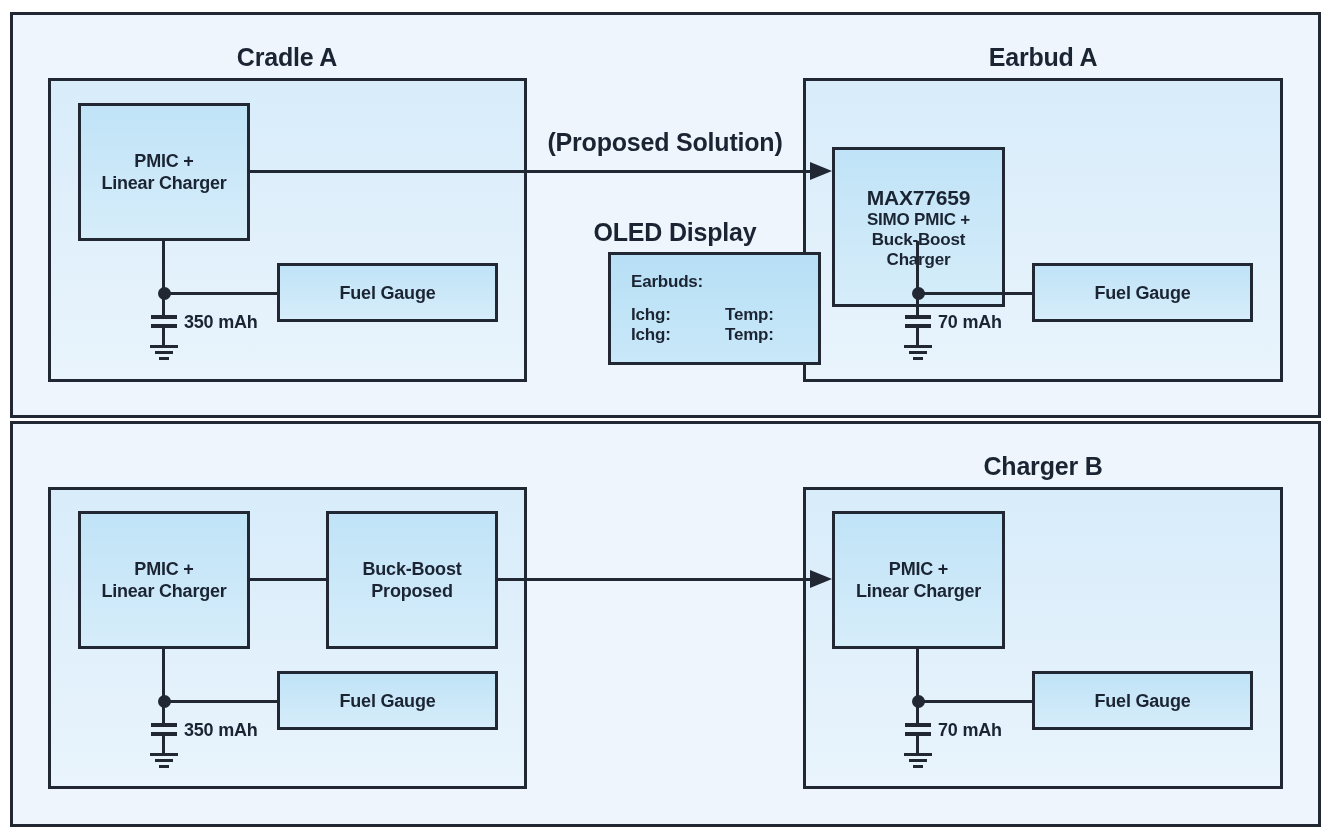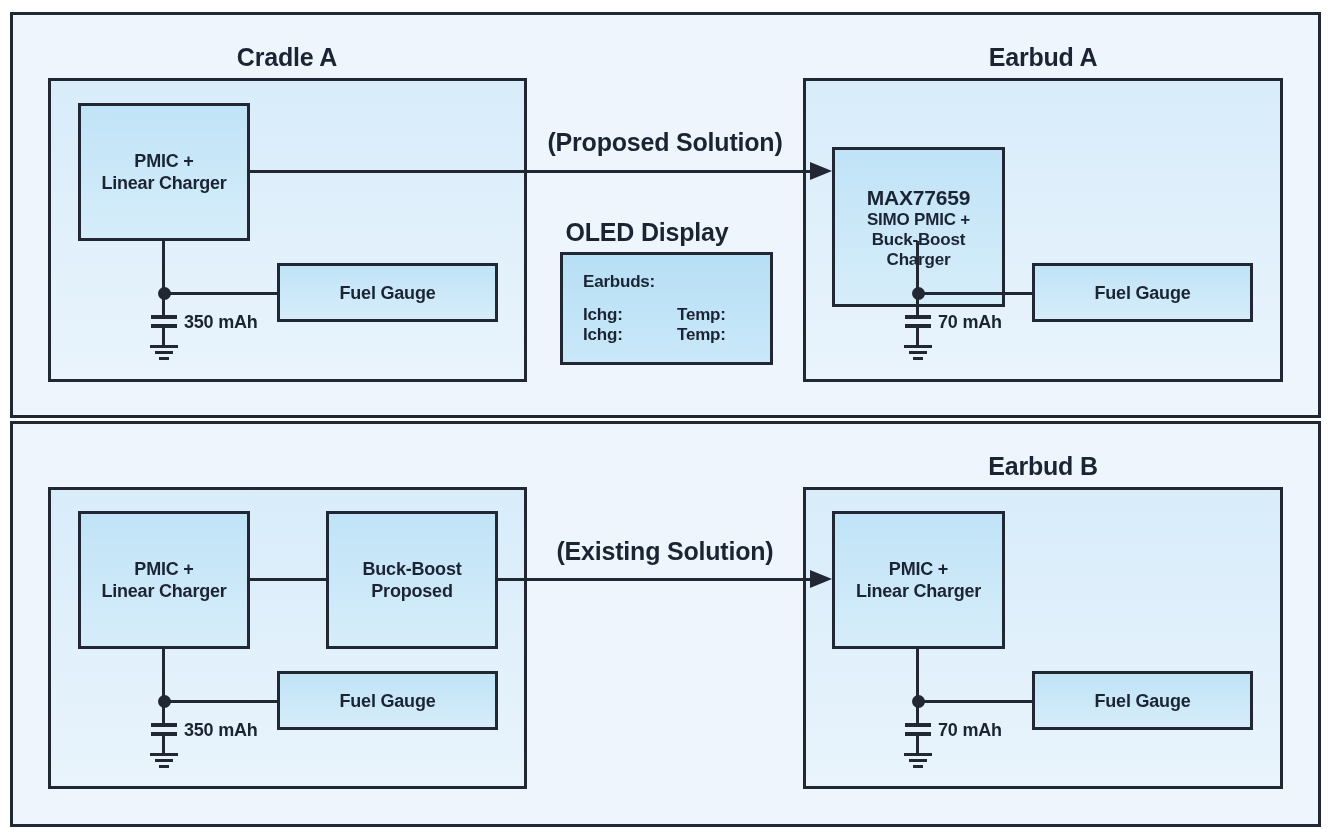--- a/index.html
+++ b/index.html
@@ -30,20 +30,21 @@
   .comp-box{
     position:absolute;border:3px solid var(--line);box-sizing:border-box;
     background:linear-gradient(180deg,var(--comp-top),var(--comp-bottom));
     display:flex;flex-direction:column;align-items:center;justify-content:center;
     text-align:center;font-size:18px;line-height:22px;
   }
   .oled-box{
     position:absolute;border:3px solid var(--line);box-sizing:border-box;
     background:linear-gradient(180deg,var(--oled-bg),#c9e8f9);
     font-size:17px;
+    margin-left:48px;
   }
   .oled-text{position:absolute;white-space:nowrap;}
   .title{
     position:absolute;width:300px;text-align:center;font-size:25px;white-space:nowrap;
   }
   .wire-h{position:absolute;height:3px;background:var(--line);}
   .wire-v{position:absolute;width:3px;background:var(--line);}
   .dot{position:absolute;width:13px;height:13px;border-radius:50%;background:var(--line);}
   .arrowhead{
     position:absolute;width:0;height:0;
@@ -91,21 +92,21 @@
   <div class="bat" style="left:148px;top:315px;">
     <div class="p1"></div>
     <div class="p2"></div>
     <div class="stem"></div>
     <div class="g1"></div>
     <div class="g2"></div>
     <div class="g3"></div>
   </div>
   <div class="bat-label" style="left:184px;top:312px;">350 mAh</div>
 
-  <div class="title" style="left:497px;top:218px;">OLED Display</div>
+  <div class="title" style="left:525px;top:218px;">OLED Display</div>
   <div class="oled-box" style="left:560px;top:252px;width:213px;height:113px;">
     <div class="oled-text" style="left:20px;top:17px;">Earbuds:</div>
     <div class="oled-text" style="left:20px;top:50px;">Ichg:</div>
     <div class="oled-text" style="left:114px;top:50px;">Temp:</div>
     <div class="oled-text" style="left:20px;top:70px;">Ichg:</div>
     <div class="oled-text" style="left:114px;top:70px;">Temp:</div>
   </div>
 
   <div class="comp-box" style="left:832px;top:103px;width:173px;height:160px;margin-top:44px;">
     <div class="chip-big">MAX77659</div>
@@ -124,29 +125,28 @@
     <div class="p2"></div>
     <div class="stem"></div>
     <div class="g1"></div>
     <div class="g2"></div>
     <div class="g3"></div>
   </div>
   <div class="bat-label" style="left:938px;top:312px;">70 mAh</div>
 
   <div class="panel" style="top:421px;"></div>
 
-  <div class="title" style="left:893px;top:452px;">Earbud B</div>
+  <div class="title" style="left:893px;top:452px;">Charger B</div>
 
   <div class="group-box" style="left:48px;top:487px;width:479px;height:302px;"></div>
   <div class="group-box" style="left:803px;top:487px;width:480px;height:302px;"></div>
 
   <div class="wire-h" style="left:250px;top:578px;width:76px;"></div>
   <div class="wire-h" style="left:498px;top:578px;width:314px;"></div>
   <div class="arrowhead" style="left:810px;top:570px;"></div>
-  <div class="title" style="left:515px;top:537px;">(Existing Solution)</div>
 
   <div class="comp-box" style="left:78px;top:511px;width:172px;height:138px;">
     <div>PMIC +</div>
     <div>Linear Charger</div>
   </div>
   <div class="comp-box" style="left:326px;top:511px;width:172px;height:138px;">
     <div>Buck-Boost</div>
     <div>Proposed</div>
   </div>
   <div class="wire-v" style="left:162px;top:649px;height:75px;"></div>

